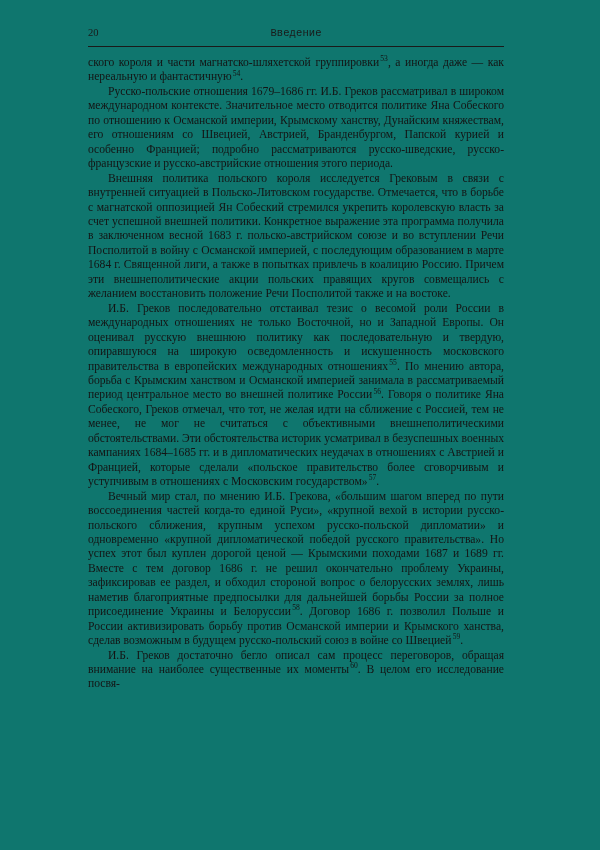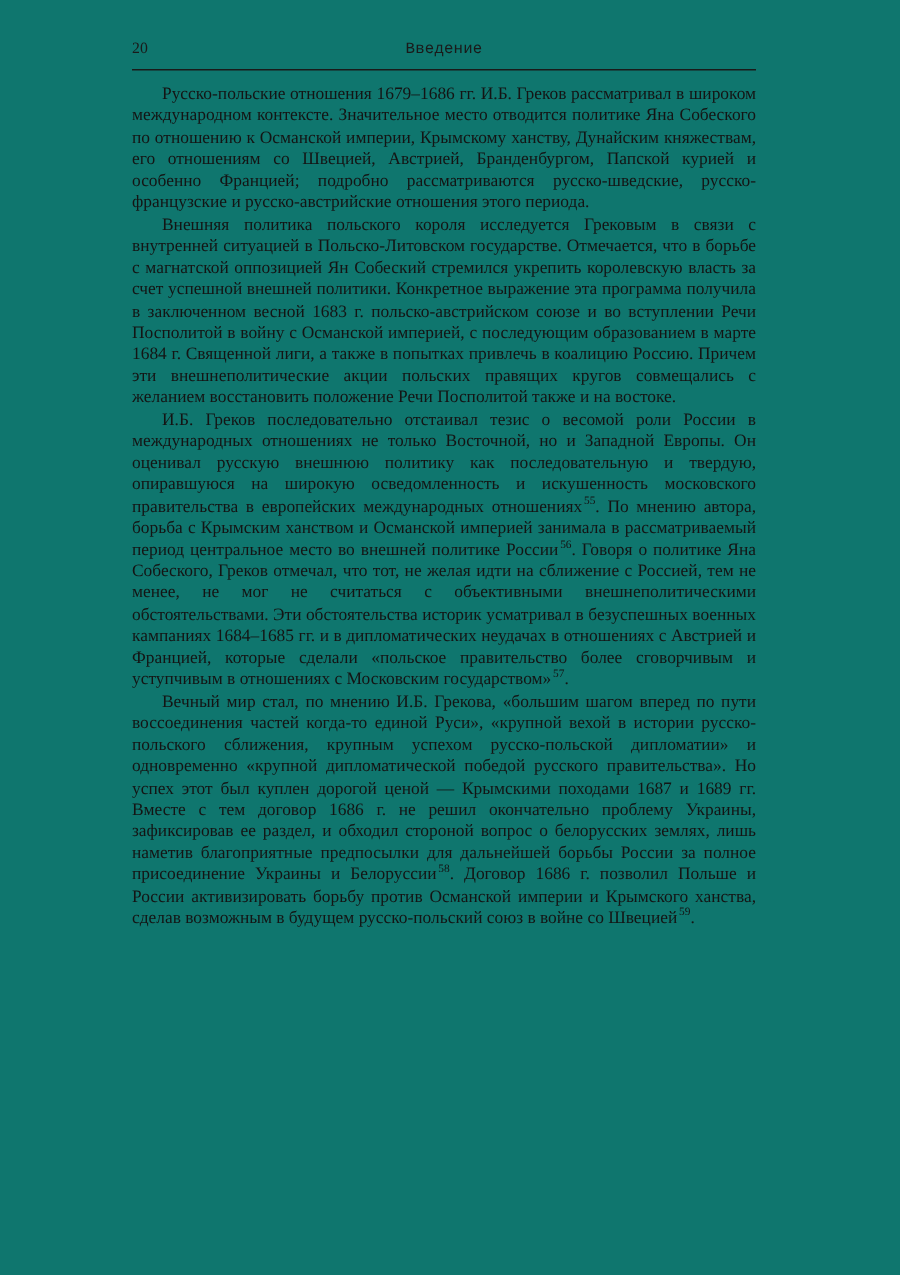--- a/index.html
+++ b/index.html
@@ -91,21 +91,23 @@
   <div class="content-column">
 
     <div class="running-head">
       <span class="folio">20</span>
       <span class="head-title">Введение</span>
     </div>
 
     <div class="head-rule" style="background: rgb(26, 26, 26);"></div>
 
     <div class="body-text" id="body-text">
+        <p class="cont">ского короля и части магнатско-шляхетской группировки<sup>53</sup>, а иногда даже — как нереальную и фантастичную<sup>54</sup>.</p>
         <p>Русско-польские отношения 1679–1686 гг. И.Б. Греков рассматривал в широком международном контексте. Значительное место отводится политике Яна Собеского по отношению к Османской империи, Крымскому ханству, Дунайским княжествам, его отношениям со Швецией, Австрией, Бранденбургом, Папской курией и особенно Францией; подробно рассматриваются русско-шведские, русско-французские и русско-австрийские отношения этого периода.</p>
         <p>Внешняя политика польского короля исследуется Грековым в связи с внутренней ситуацией в Польско-Литовском государстве. Отмечается, что в борьбе с магнатской оппозицией Ян Собеский стремился укрепить королевскую власть за счет успешной внешней политики. Конкретное выражение эта программа получила в заключенном весной 1683 г. польско-австрийском союзе и во вступлении Речи Посполитой в войну с Османской империей, с последующим образованием в марте 1684 г. Священной лиги, а также в попытках привлечь в коалицию Россию. Причем эти внешнеполитические акции польских правящих кругов совмещались с желанием восстановить положение Речи Посполитой также и на востоке.</p>
         <p>И.Б. Греков последовательно отстаивал тезис о весомой роли России в международных отношениях не только Восточной, но и Западной Европы. Он оценивал русскую внешнюю политику как последовательную и твердую, опиравшуюся на широкую осведомленность и искушенность московского правительства в европейских международных отношениях<sup>55</sup>. По мнению автора, борьба с Крымским ханством и Османской империей занимала в рассматриваемый период центральное место во внешней политике России<sup>56</sup>. Говоря о политике Яна Собеского, Греков отмечал, что тот, не желая идти на сближение с Россией, тем не менее, не мог не считаться с объективными внешнеполитическими обстоятельствами. Эти обстоятельства историк усматривал в безуспешных военных кампаниях 1684–1685 гг. и в дипломатических неудачах в отношениях с Австрией и Францией, которые сделали «польское правительство более сговорчивым и уступчивым в отношениях с Московским государством»<sup>57</sup>.</p>
         <p>Вечный мир стал, по мнению И.Б. Грекова, «большим шагом вперед по пути воссоединения частей когда-то единой Руси», «крупной вехой в истории русско-польского сближения, крупным успехом русско-польской дипломатии» и одновременно «крупной дипломатической победой русского правительства». Но успех этот был куплен дорогой ценой — Крымскими походами 1687 и 1689 гг. Вместе с тем договор 1686 г. не решил окончательно проблему Украины, зафиксировав ее раздел, и обходил стороной вопрос о белорусских землях, лишь наметив благоприятные предпосылки для дальнейшей борьбы России за полное присоединение Украины и Белоруссии<sup>58</sup>. Договор 1686 г. позволил Польше и России активизировать борьбу против Османской империи и Крымского ханства, сделав возможным в будущем русско-польский союз в войне со Швецией<sup>59</sup>.</p>
+        <p>И.Б. Греков достаточно бегло описал сам процесс переговоров, обращая внимание на наиболее существенные их моменты<sup>60</sup>. В целом его исследование посвя-</p>
       </div>
 
   </div>
 
 </div>
 
 </body></html>

